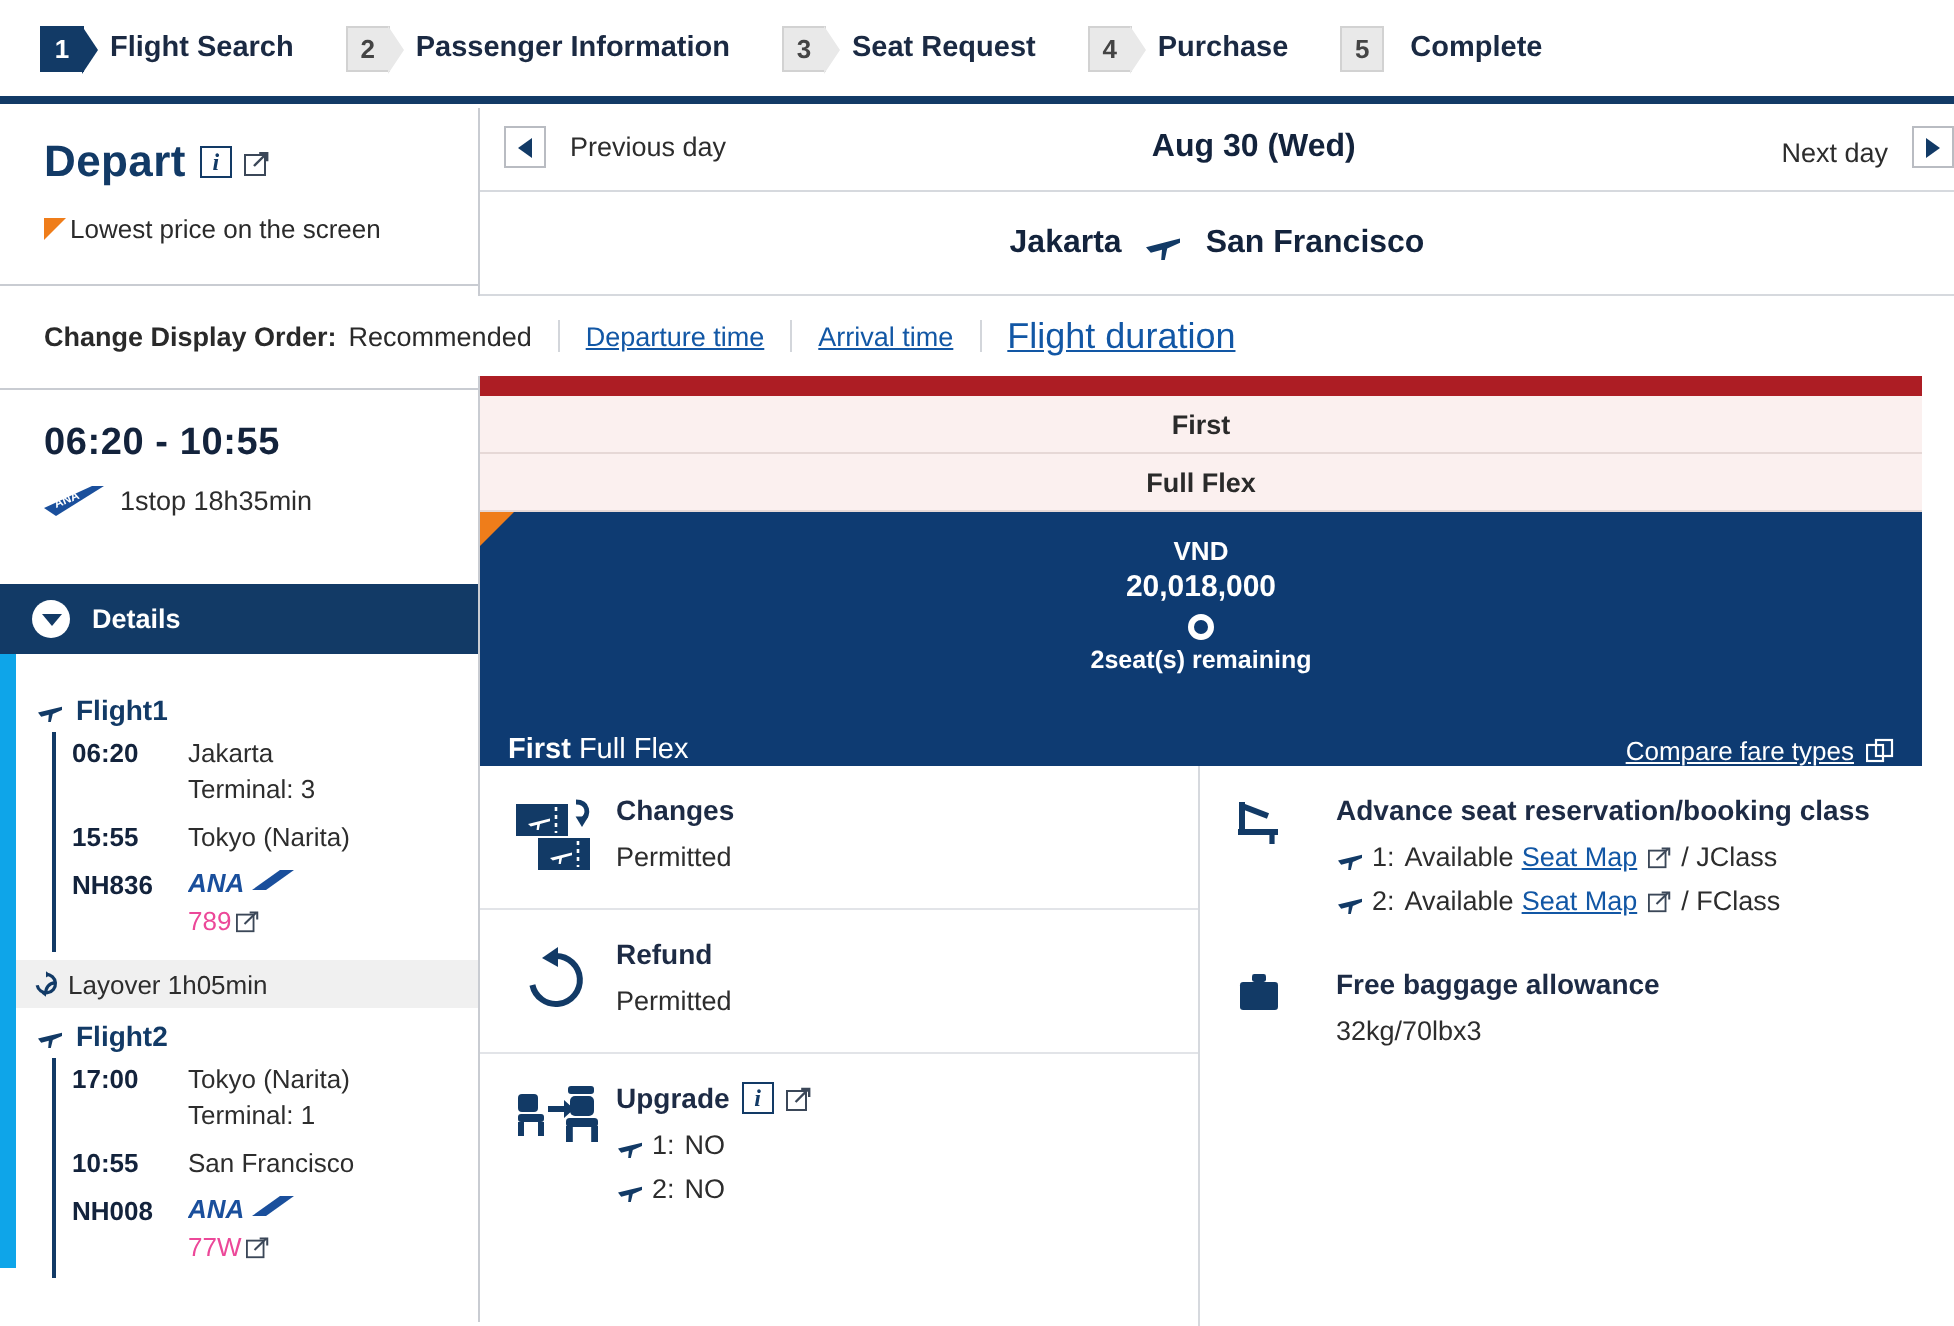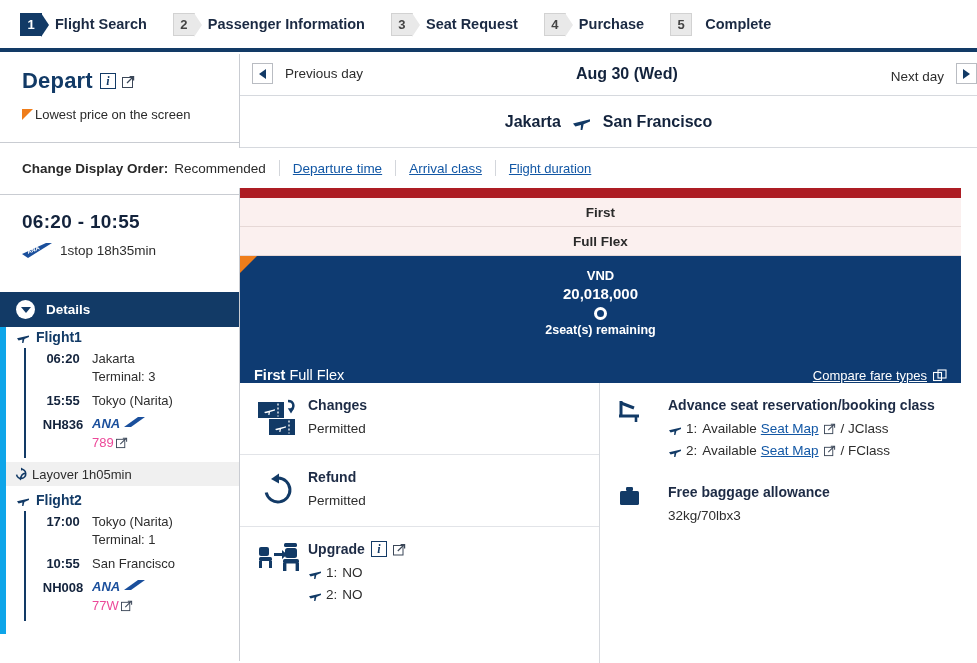--- a/index.html
+++ b/index.html
@@ -140,24 +140,23 @@
   }
   .details-chev i {
     width: 0; height: 0;
     border-left: 5px solid transparent;
     border-right: 5px solid transparent;
     border-top: 6px solid #123a66;
   }
   .details-label { font-size: 13.5px; font-weight: bold; }
 
   .itinerary {
-    border-left: 6px solid #0ea5e9;
+    border-left: 8px solid #0ea5e9;
     height: 307px;
-    padding-top: 2px;
-    text-align: center;
+    padding-top: 20px;
   }
   .flight-head {
     display: flex; align-items: center;
     font-size: 14px; font-weight: bold; color: #123a66;
     padding-left: 10px; margin-bottom: 3px;
   }
   .plane-ic { margin-right: 6px; display: inline-flex; }
   .seg {
     border-left: 2px solid #123a66;
     margin-left: 18px;
@@ -461,23 +460,23 @@
       </span>
       <span style="font-size:16px;font-weight:bold;color:#13233c;">San Francisco</span>
     </div>
 
     <div style="position:absolute; left:0; top:96px; width:977px; height:40px; display:flex; align-items:center; padding-left:22px; background:#fff;">
       <span style="font-size:13.5px;font-weight:bold;color:#2a2a2a;">Change Display Order:</span>
       <span style="font-size:13.5px;color:#2a2a2a;margin-left:6px;">Recommended</span>
       <span style="width:1px;height:16px;background:#d3d6db;margin:0 13px;"></span>
       <span style="font-size:13.5px;color:#1257a5;text-decoration:underline;cursor:pointer;">Departure time</span>
       <span style="width:1px;height:16px;background:#d3d6db;margin:0 13px;"></span>
-      <span style="font-size:13.5px;color:#1257a5;text-decoration:underline;cursor:pointer;">Arrival class</span>
+      <span style="font-size:13.5px;color:#1257a5;text-decoration:underline;cursor:pointer;">Arrival time</span>
       <span style="width:1px;height:16px;background:#d3d6db;margin:0 13px;"></span>
-      <span style="font-size:13px;color:#1257a5;text-decoration:underline;cursor:pointer;">Flight duration</span>
+      <span style="font-size:18px;color:#1257a5;text-decoration:underline;cursor:pointer;">Flight duration</span>
     </div>
 
     <div style="position:absolute; left:240px; top:136px; width:721px;">
       <div class="redbar"></div>
       <div class="cabin-row">First</div>
       <div class="cabin-row">Full Flex</div>
 
       <div class="fare-cell">
         <span class="corner"></span>
         <div class="fare-cur">VND</div>

